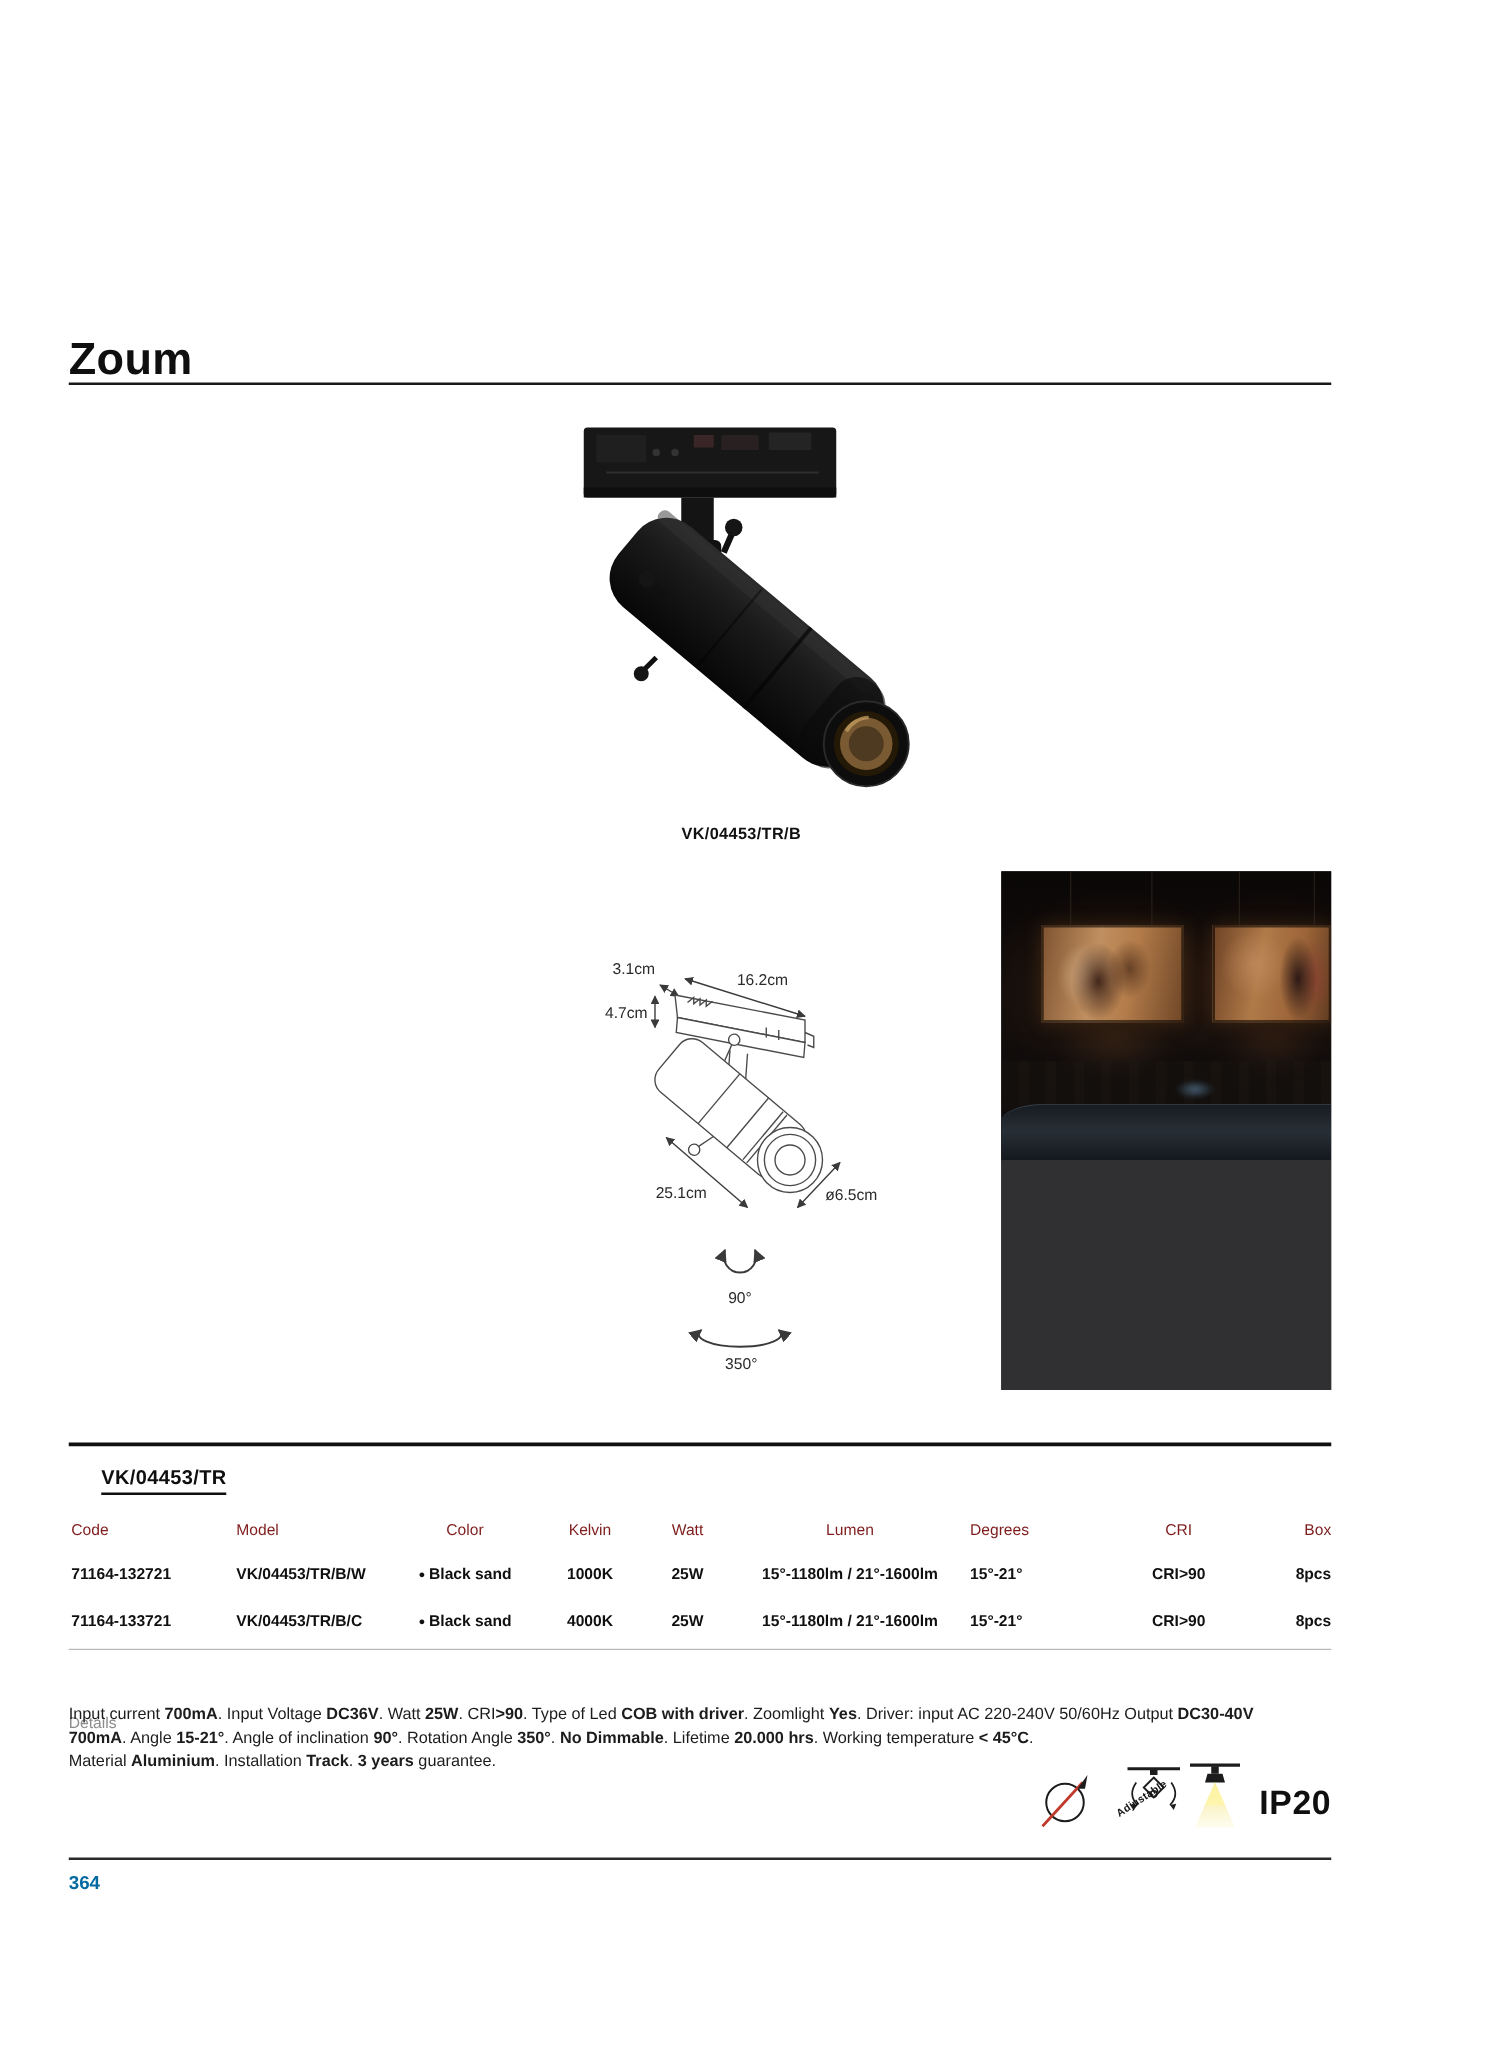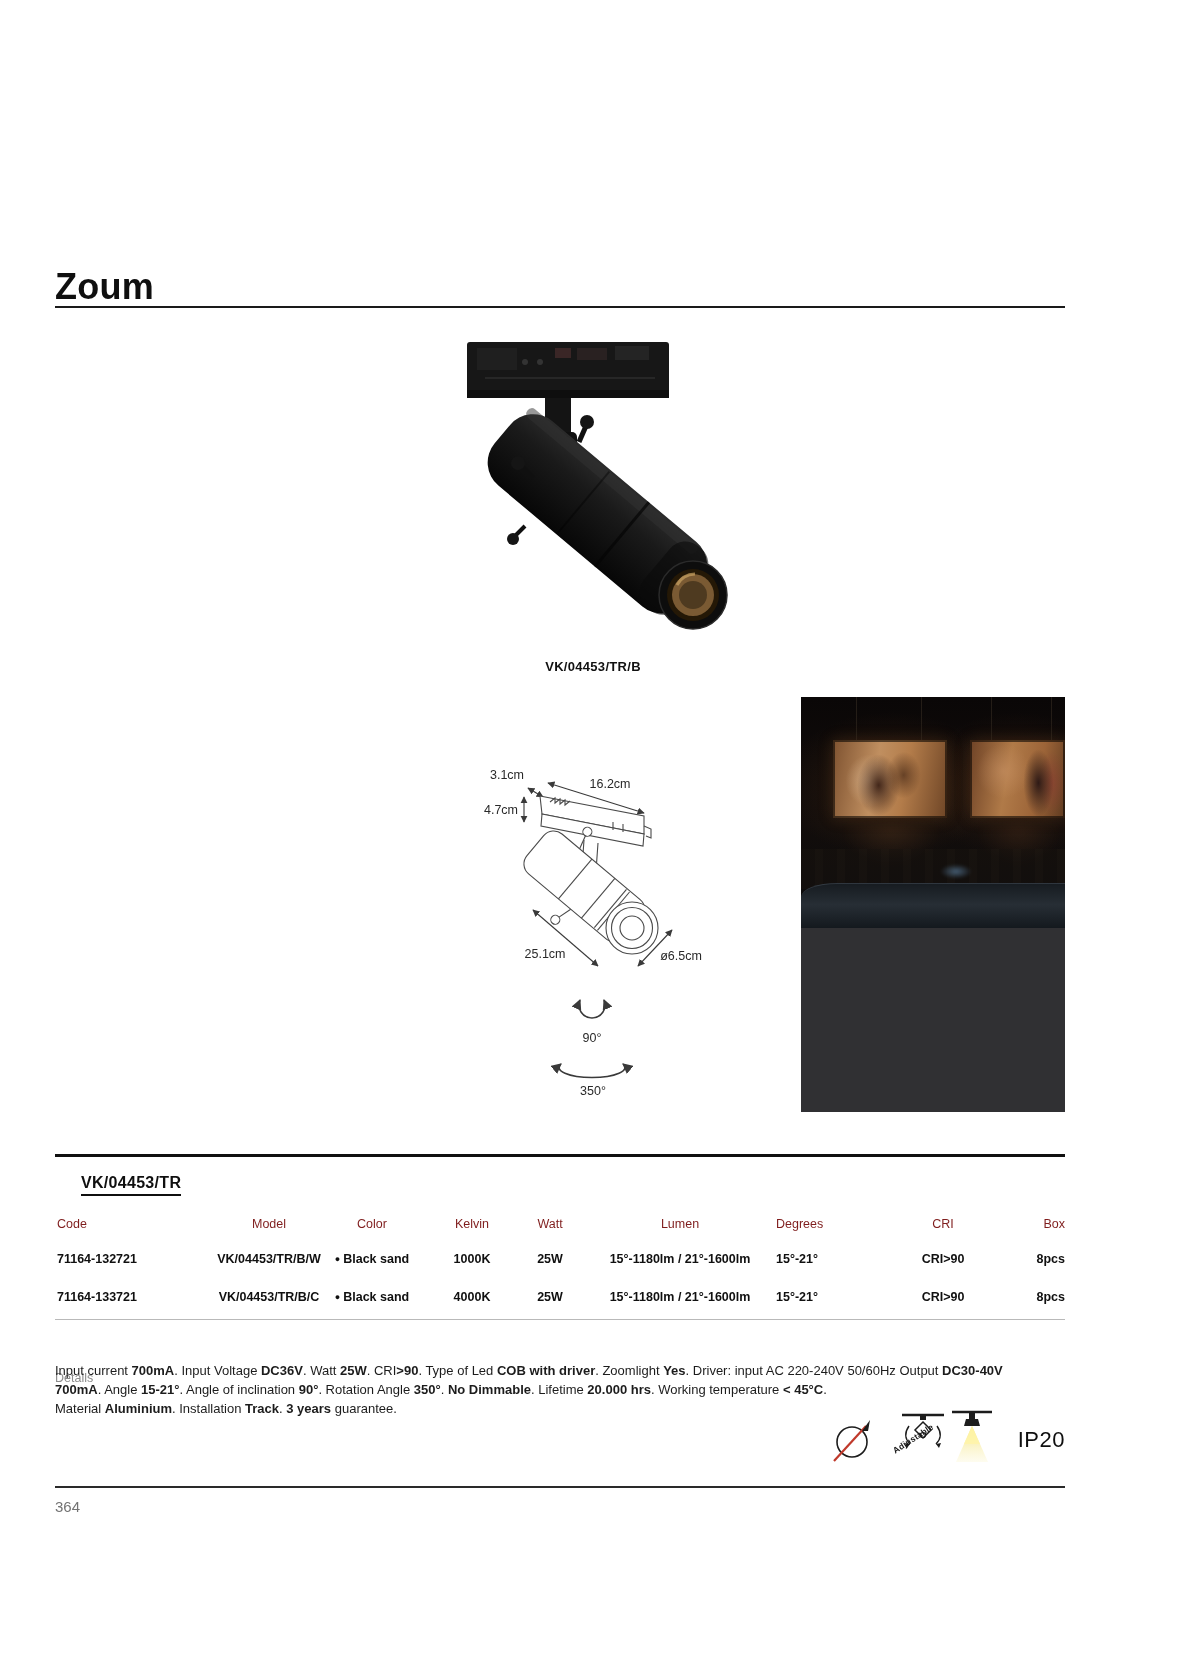--- a/index.html
+++ b/index.html
@@ -53,41 +53,41 @@
 
   
   .table-title{left:57px;top:1174px;font-size:16px;font-weight:700;color:#0f0f0f;
     border-bottom:2px solid #0f0f0f;padding-bottom:2px;letter-spacing:.3px;margin-left:24px;}
   .trow{position:absolute;left:0;top:0;width:1200px;height:18px;font-size:12.5px;}
   .thead{top:1217px;color:#7f1d1d;font-weight:400;}
   .trow1{top:1252px;} .trow2{top:1290px;}
   .cell{position:absolute;}
   .trow1 .cell,.trow2 .cell{font-weight:700;color:#101010;}
   .col-code{left:57px;width:125px;text-align:left;}
-  .col-model{left:189px;width:160px;text-align:center;}
+  .col-model{left:189px;width:160px;text-align:left;}
   .col-color{left:312px;width:120px;text-align:center;}
   .col-kelvin{left:422px;width:100px;text-align:center;}
   .col-watt{left:505px;width:90px;text-align:center;}
   .col-lumen{left:595px;width:170px;text-align:center;}
   .col-degrees{left:776px;width:120px;text-align:left;}
   .col-cri{left:893px;width:100px;text-align:center;}
   .col-box{left:965px;width:100px;text-align:right;}
   .bullet{font-size:9px;vertical-align:1px;margin-right:3px;}
 
   
   .details-label{left:55px;top:1343px;font-size:12.5px;color:#8c8c8c;margin-top:28px;}
   .details-text{left:55px;top:1361px;width:1010px;font-size:13px;line-height:19px;color:#1c1c1c;}
   .details-text b,.details-text span.b{font-weight:700;}
 
   
   .adjustable-label{left:891px;top:1447px;font-size:8.5px;font-weight:700;color:#151515;
     transform:rotate(-33deg);transform-origin:left top;letter-spacing:.3px;}
-  .ip-rating{left:1002px;top:1427px;width:63px;text-align:right;font-size:22px;font-weight:400;color:#0f0f0f;letter-spacing:.5px;}
-
-  .page-number{left:55px;top:1498px;font-size:15px;font-weight:400;color:#737373;}
+  .ip-rating{left:1002px;top:1427px;width:63px;text-align:right;font-size:27px;font-weight:700;color:#0f0f0f;letter-spacing:.5px;}
+
+  .page-number{left:55px;top:1498px;font-size:15px;font-weight:700;color:#0369a1;}
 
   svg text{font-family:"Liberation Sans",sans-serif;}
 </style>
 </head>
 <body>
 
 <div class="page">
 
   <div class="abs product-name">Zoum</div>
   <div class="abs rule rule-top"></div>

